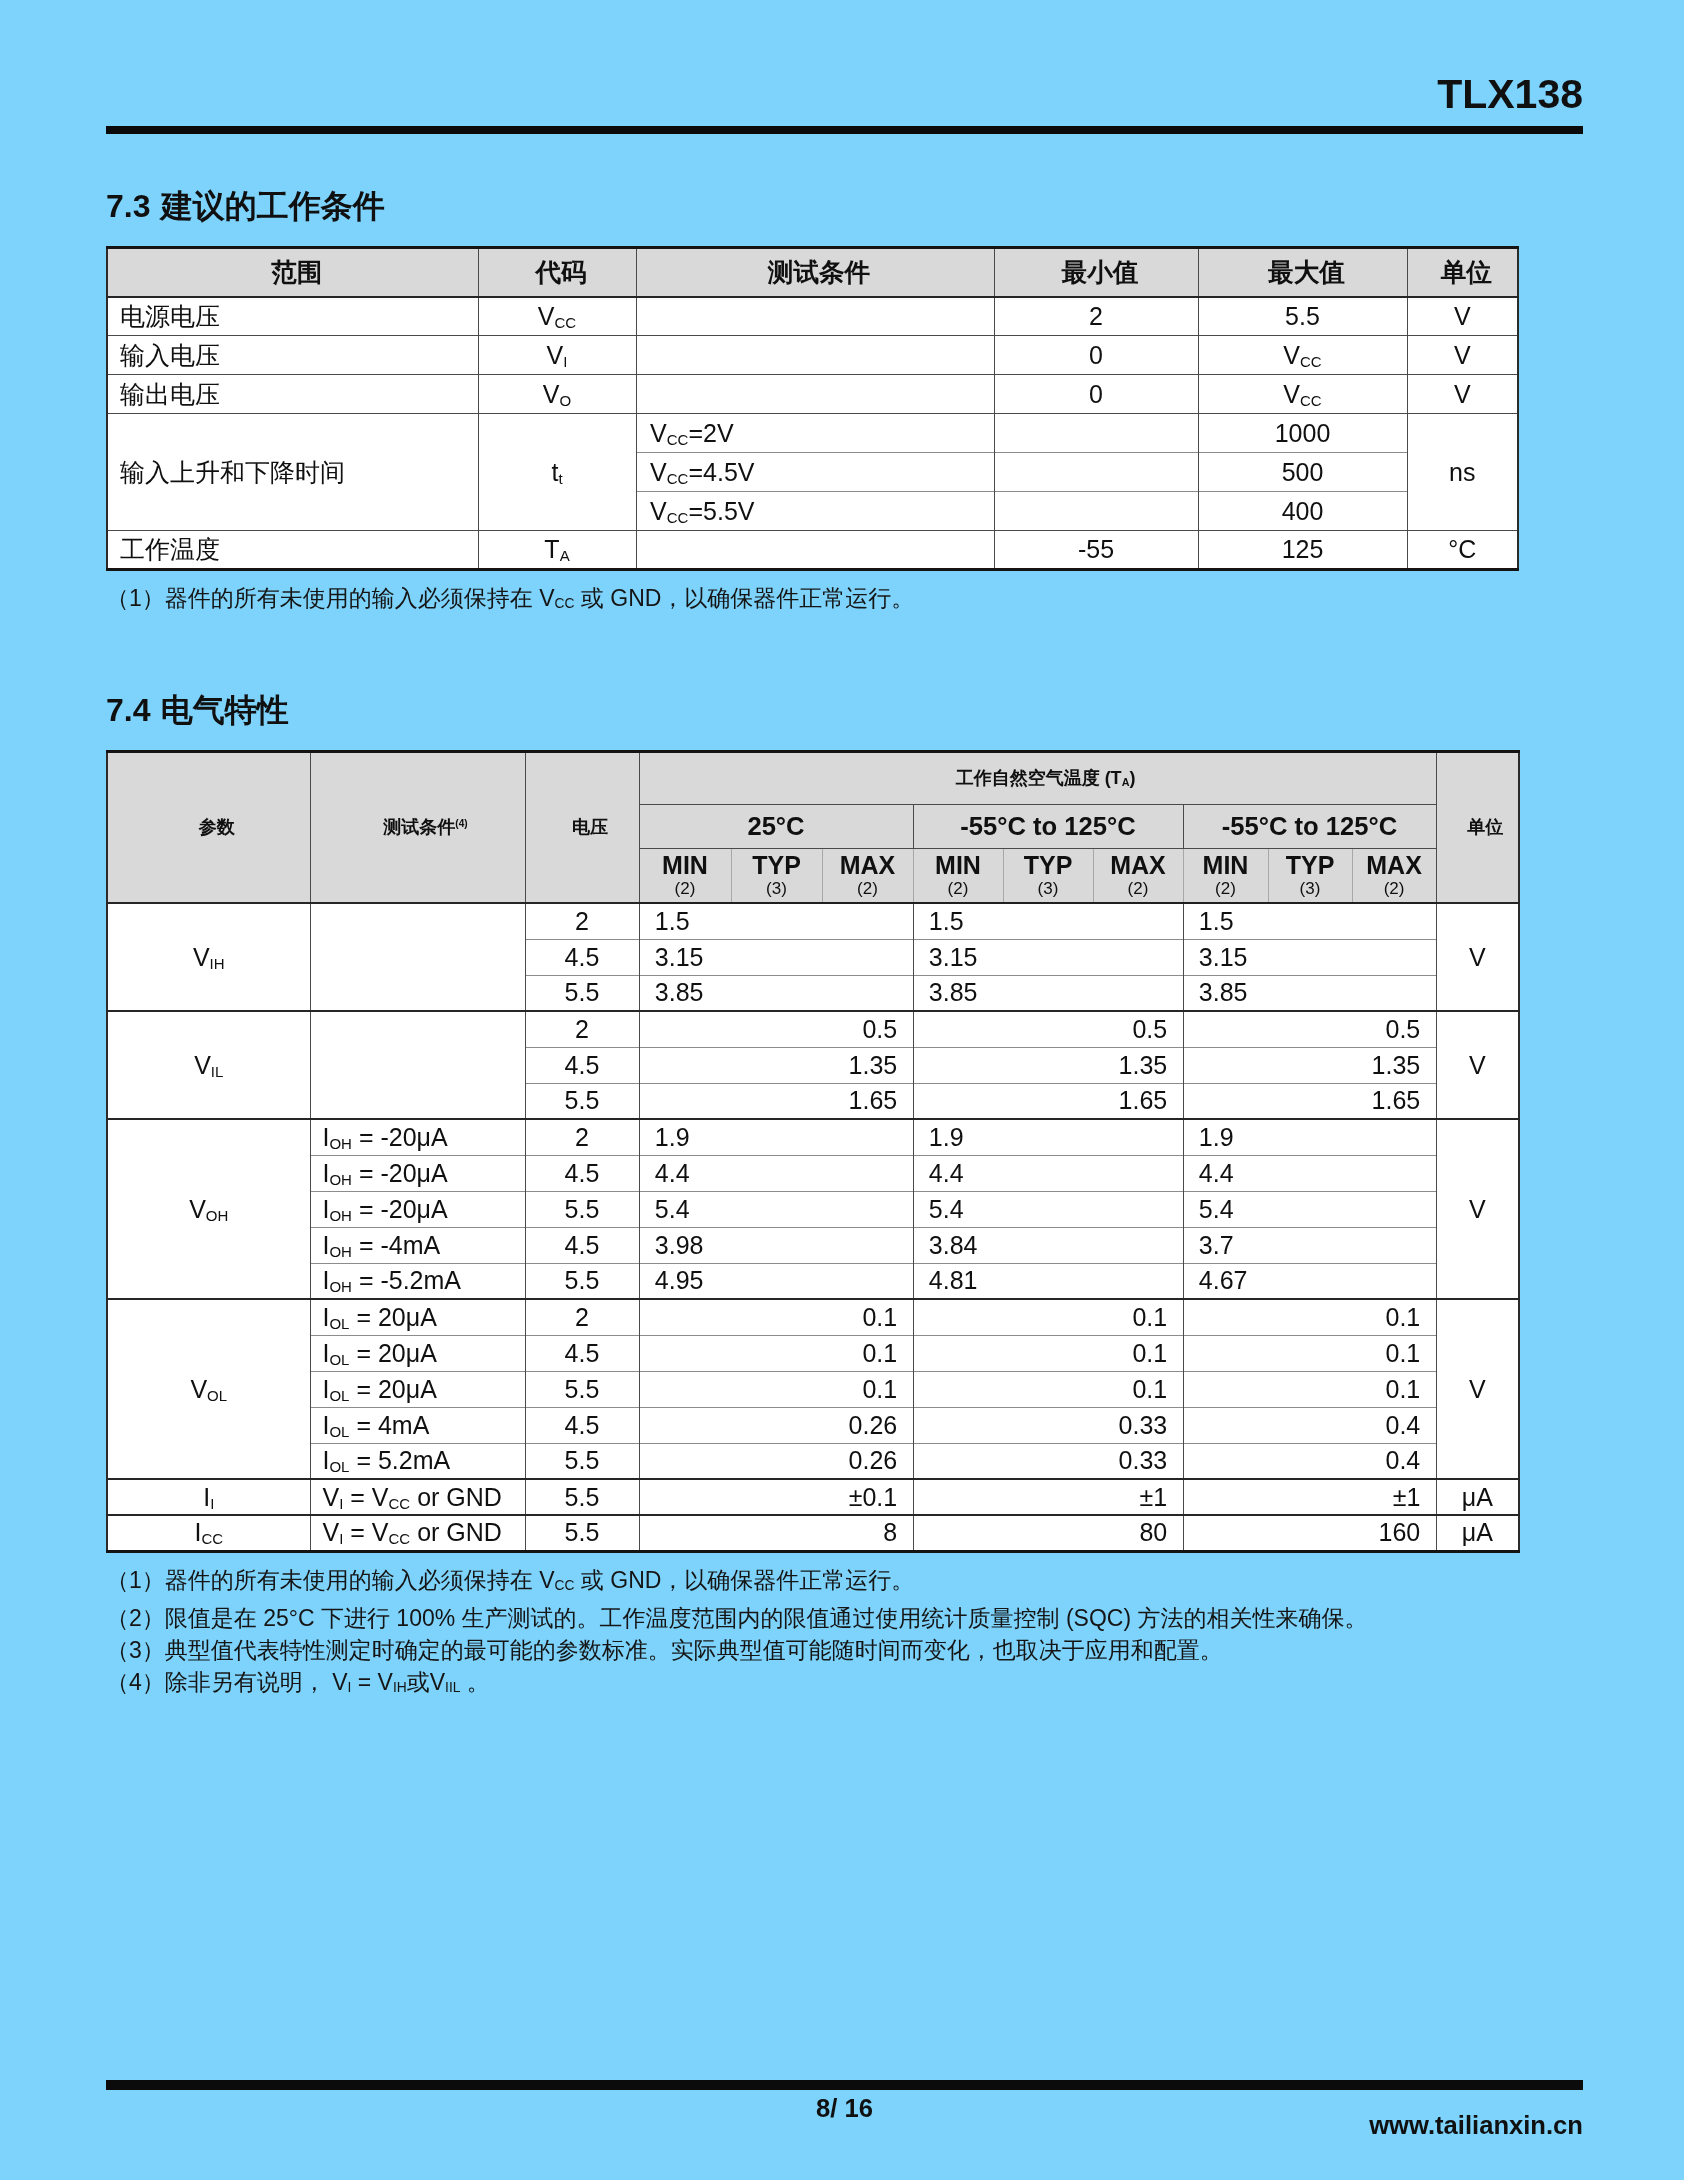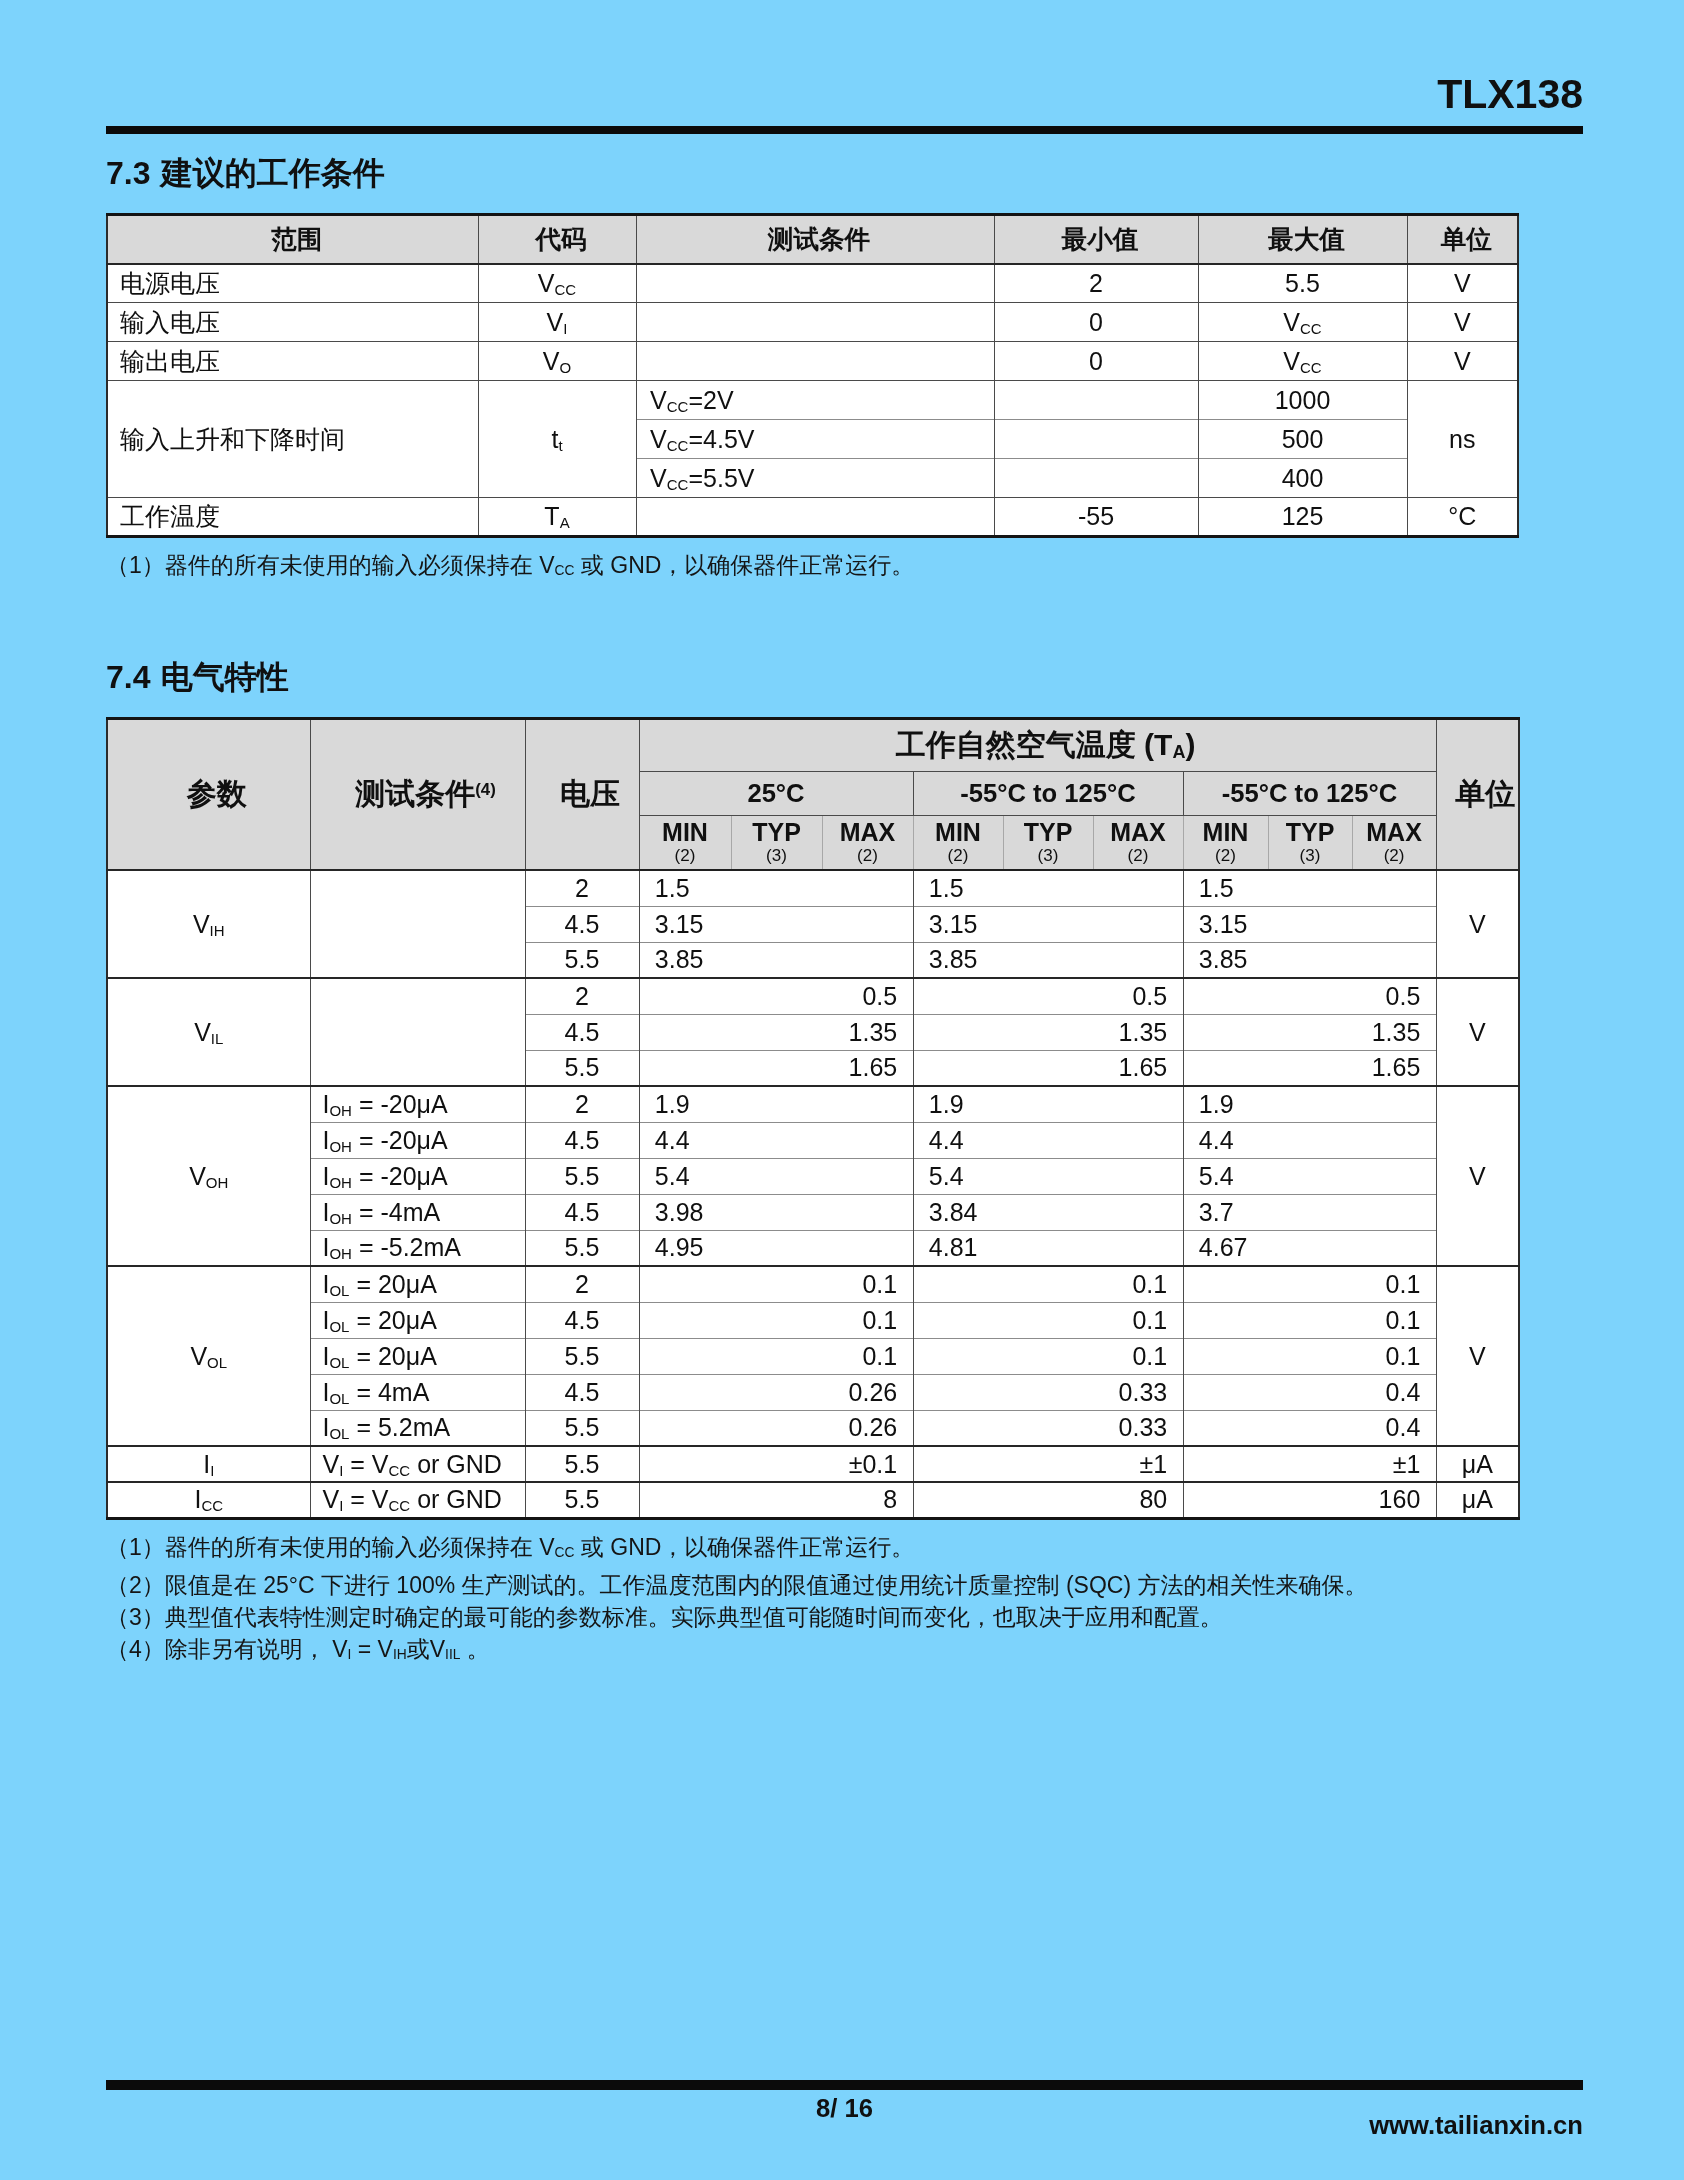--- a/index.html
+++ b/index.html
@@ -5,21 +5,21 @@
   * { box-sizing: border-box; margin: 0; padding: 0; }
   html,body { background:#fff; }
   body { font-family: "Liberation Sans", "DejaVu Sans", sans-serif; color:#101010; }
   .page { position:relative; width:1685px; height:2181px; background:#7dd3fc; padding:72px 102px 0 106px; overflow:hidden; }
 
   
   .doc-title { text-align:right; font-size:41px; font-weight:700; letter-spacing:0px; line-height:1.1; }
   .header-rule { height:8.5px; background:#0a0a0a; margin-top:8.5px; }
 
   
-  .sec-heading { font-size:32px; font-weight:700; margin-top:18px; margin-bottom:17px; }
+  .sec-heading { font-size:32px; font-weight:700; margin-top:51px; margin-bottom:17px; }
   .sec-heading .sec-num { margin-right:10.2px; }
   .sec-heading-2 { margin-top:68px; }
 
   
   table.tbl { border-collapse:collapse; table-layout:fixed; background:#fff; }
   table.tbl th, table.tbl td { vertical-align:middle; font-size:25px; overflow:hidden; white-space:nowrap; }
   table.tbl { border:2.6px solid #2b2b2b; border-top:3.4px solid #141414; border-bottom:3.4px solid #141414; }
   table.tbl thead th { background:#d9d9d9; font-weight:600; }
   sub { font-size:60%; vertical-align:-0.18em; letter-spacing:0; }
   sup { font-size:56%; vertical-align:0.55em; }
@@ -32,21 +32,21 @@
   .tbl-roc td.c-range { text-align:left; padding-left:12px; }
   .tbl-roc td.c-cond  { text-align:left; padding-left:13.6px; }
 
   
   .footnotes { margin-top:11px; }
   .footnote { font-size:23px; line-height:32px; color:#151515; }
 
   
   .tbl-elec { width:1413px; margin-top:13.6px; }
   .tbl-elec thead th { border:1.7px solid #4a4a4a; text-align:center; }
-  .tbl-elec thead tr.hr1 th { height:53px; font-size:30px;padding-left:16px; }
+  .tbl-elec thead tr.hr1 th { height:53px; font-size:18px;padding-left:16px; }
   .tbl-elec thead tr.hr2 th { height:44px; font-size:25.6px; font-weight:700; }
   .tbl-elec thead tr.hr3 th { height:55px; }
   .tbl-elec thead tr.hr3 th { border-bottom:2.6px solid #1f1f1f; }
   .tbl-elec thead th.sc { border-left:0.9px solid #a8a8a8; border-right:0.9px solid #a8a8a8; }
   .tbl-elec thead th.gbh { border-left:1.7px solid #4a4a4a; }
   .sc-l { font-size:25px; font-weight:700; line-height:27px; }
   .sc-n { font-size:17px; font-weight:400; line-height:20.4px; }
   .tbl-elec td { height:36px; border:0; text-align:center; font-size:24px; }
   .tbl-elec td.c-param { border-right:1.7px solid #4a4a4a; font-size:25px; }
   .tbl-elec td.c-cond  { border-right:1.7px solid #4a4a4a; text-align:left; padding-left:12px; }

